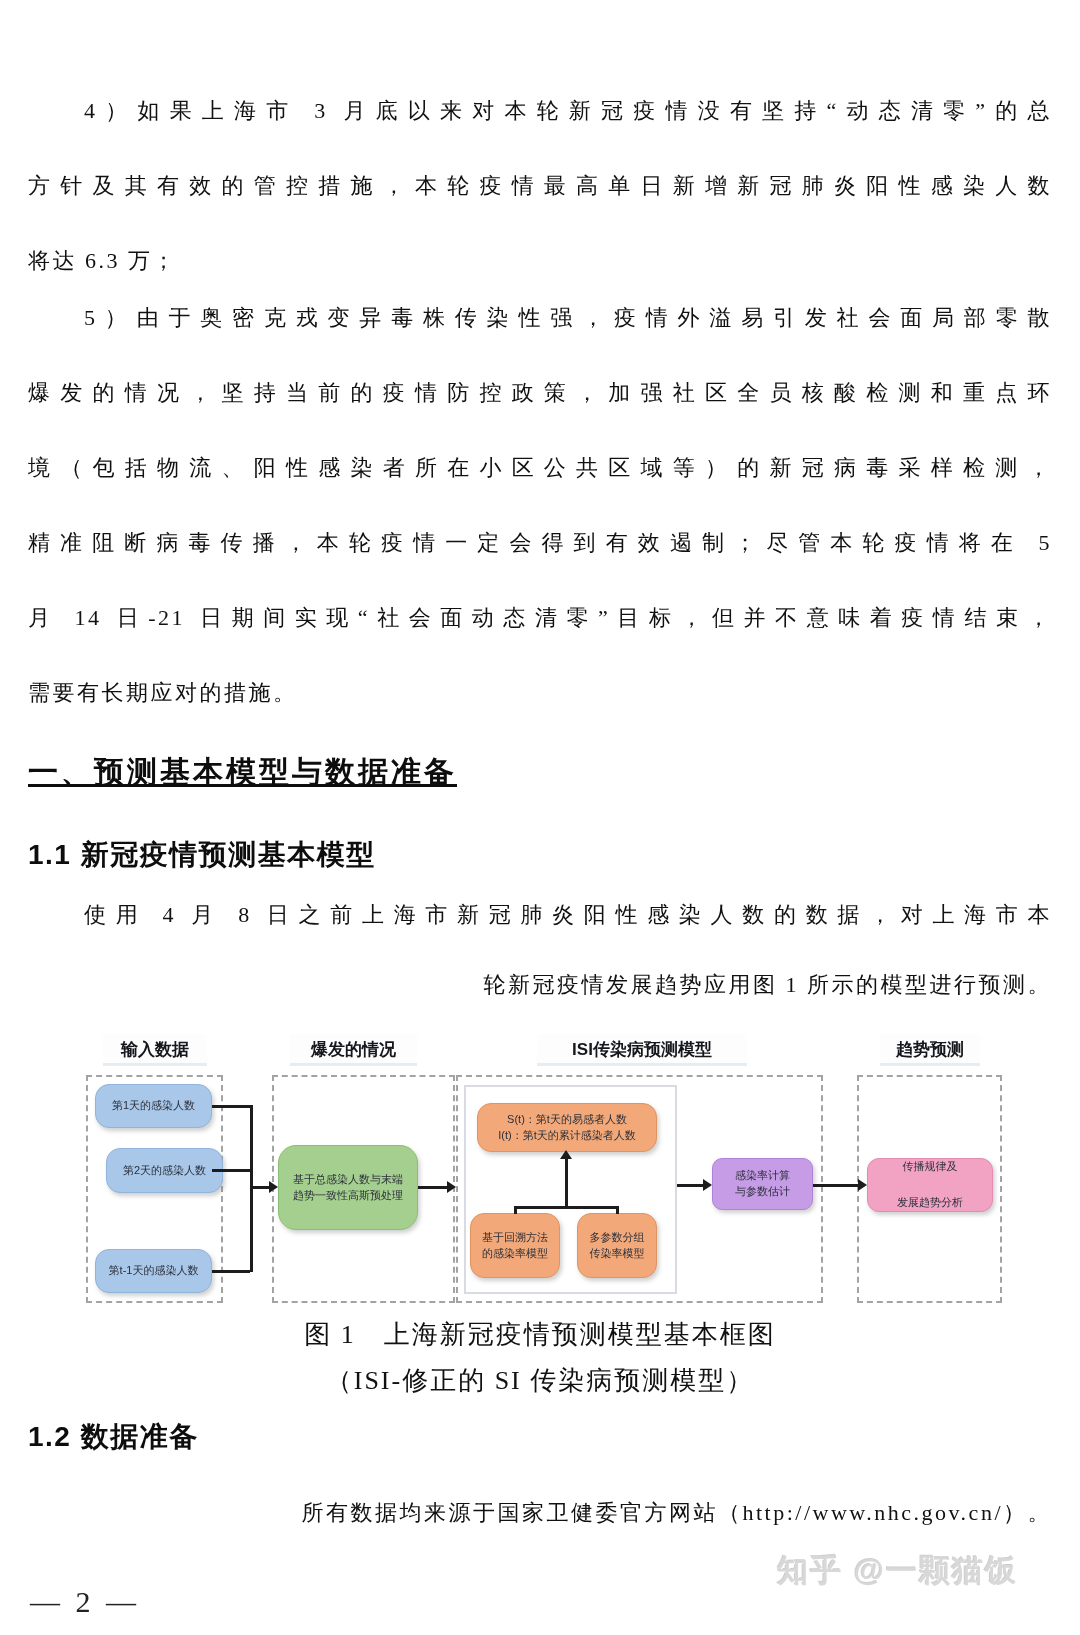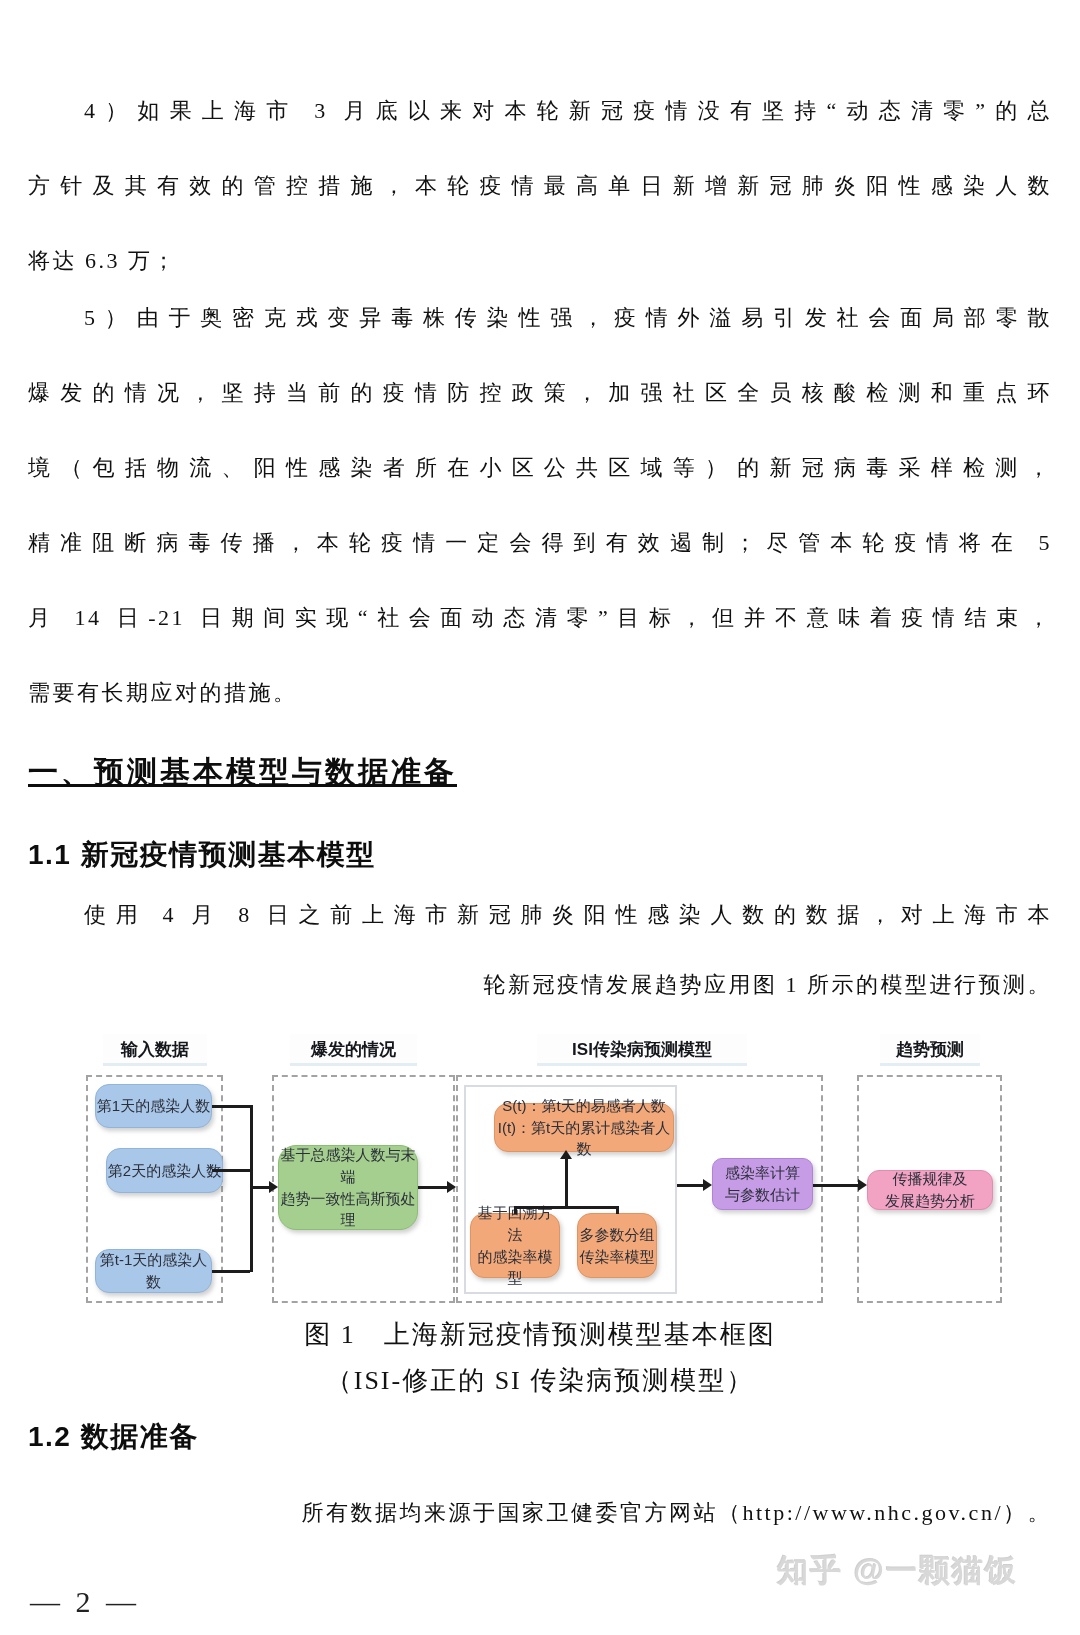--- a/index.html
+++ b/index.html
@@ -15,21 +15,21 @@
   .sub-heading{position:absolute;left:28px;margin:0;font-family:"Liberation Sans","DejaVu Sans",sans-serif;
         font-weight:bold;font-size:28px;letter-spacing:1.5px;color:#0d0d0d;}
   
   .figure{position:absolute;left:60px;top:1020px;width:960px;height:296px;}
   .fig-header{position:absolute;top:14px;height:32px;line-height:32px;text-align:center;
         font-family:"Liberation Sans","DejaVu Sans",sans-serif;font-weight:bold;font-size:17px;
         background:#fdfdfe;border-bottom:3px solid #e4ecf4;color:#15171c;box-sizing:border-box;}
   .dash-box{position:absolute;top:55px;height:228px;border:2px dashed #a3a3a3;background:#fff;box-sizing:border-box;}
   .inner-box{position:absolute;border:2px solid #d8dce2;background:#fff;box-sizing:border-box;}
   .fbox{position:absolute;display:flex;flex-direction:column;align-items:center;justify-content:center;
-        text-align:center;font-family:"Liberation Sans","DejaVu Sans",sans-serif;font-size:15px;
+        text-align:center;font-family:"Liberation Sans","DejaVu Sans",sans-serif;font-size:11px;
         color:#2b2f3a;box-sizing:border-box;box-shadow:2px 3px 4px rgba(120,120,120,.35);line-height:1.45;}
   .blue{background:#a9c7e8;border:1px solid #90b4da;border-radius:14px;}
   .green{background:#a5cf8e;border:1px solid #8cbd74;border-radius:18px;}
   .orange{background:#f2a878;border:1px solid #e09462;border-radius:14px;}
   .purple{background:#c79ce6;border:1px solid #b183d6;border-radius:10px;justify-content:center;}
   .pink{background:#f2a3c4;border:1px solid #e28cb0;border-radius:12px;}
   .hl{position:absolute;height:2.5px;background:#1c1c1c;}
   .vl{position:absolute;width:2.5px;background:#1c1c1c;}
   .ar{position:absolute;width:0;height:0;border-top:6px solid transparent;border-bottom:6px solid transparent;border-left:9px solid #1c1c1c;}
   .au{position:absolute;width:0;height:0;border-left:6px solid transparent;border-right:6px solid transparent;border-bottom:9px solid #1c1c1c;}
@@ -91,40 +91,40 @@
         <span>第t-1天的感染人数</span>
       </div>
 
     <div class="fbox green" style="left:218px;top:125px;width:140px;height:85px;">
       <span>基于总感染人数与末端</span>
       <span>趋势一致性高斯预处理</span>
     </div>
 
     <div class="inner-box" style="left:404px;top:65px;width:213px;height:209px;"></div>
 
-    <div class="fbox orange" style="left:417px;top:83px;width:180px;height:49px;margin-left:17px;">
+    <div class="fbox orange" style="left:417px;top:83px;width:180px;height:49px;">
       <span>S(t)：第t天的易感者人数</span>
       <span>I(t)：第t天的累计感染者人数</span>
     </div>
 
     <div class="fbox orange" style="left:410px;top:193px;width:90px;height:65px;">
       <span>基于回溯方法</span>
       <span>的感染率模型</span>
     </div>
     <div class="fbox orange" style="left:517px;top:193px;width:80px;height:65px;">
       <span>多参数分组</span>
       <span>传染率模型</span>
     </div>
 
     <div class="fbox purple" style="left:652px;top:138px;width:101px;height:52px;">
       <span>感染率计算</span>
       <span>与参数估计</span>
     </div>
 
-    <div class="fbox pink" style="left:807px;top:150px;width:126px;height:40px;">
+    <div class="fbox pink" style="left:807px;top:138px;width:126px;height:54px;justify-content:space-between;">
       <span>传播规律及</span>
       <span>发展趋势分析</span>
     </div>
 
     <div class="hl" style="left:152px;top:85px;width:38px;"></div>
     <div class="hl" style="left:152px;top:149px;width:38px;"></div>
     <div class="hl" style="left:152px;top:250px;width:38px;"></div>
     <div class="vl" style="left:190px;top:85px;height:167px;"></div>
 
     <div class="hl" style="left:190px;top:166px;width:19px;"></div>

